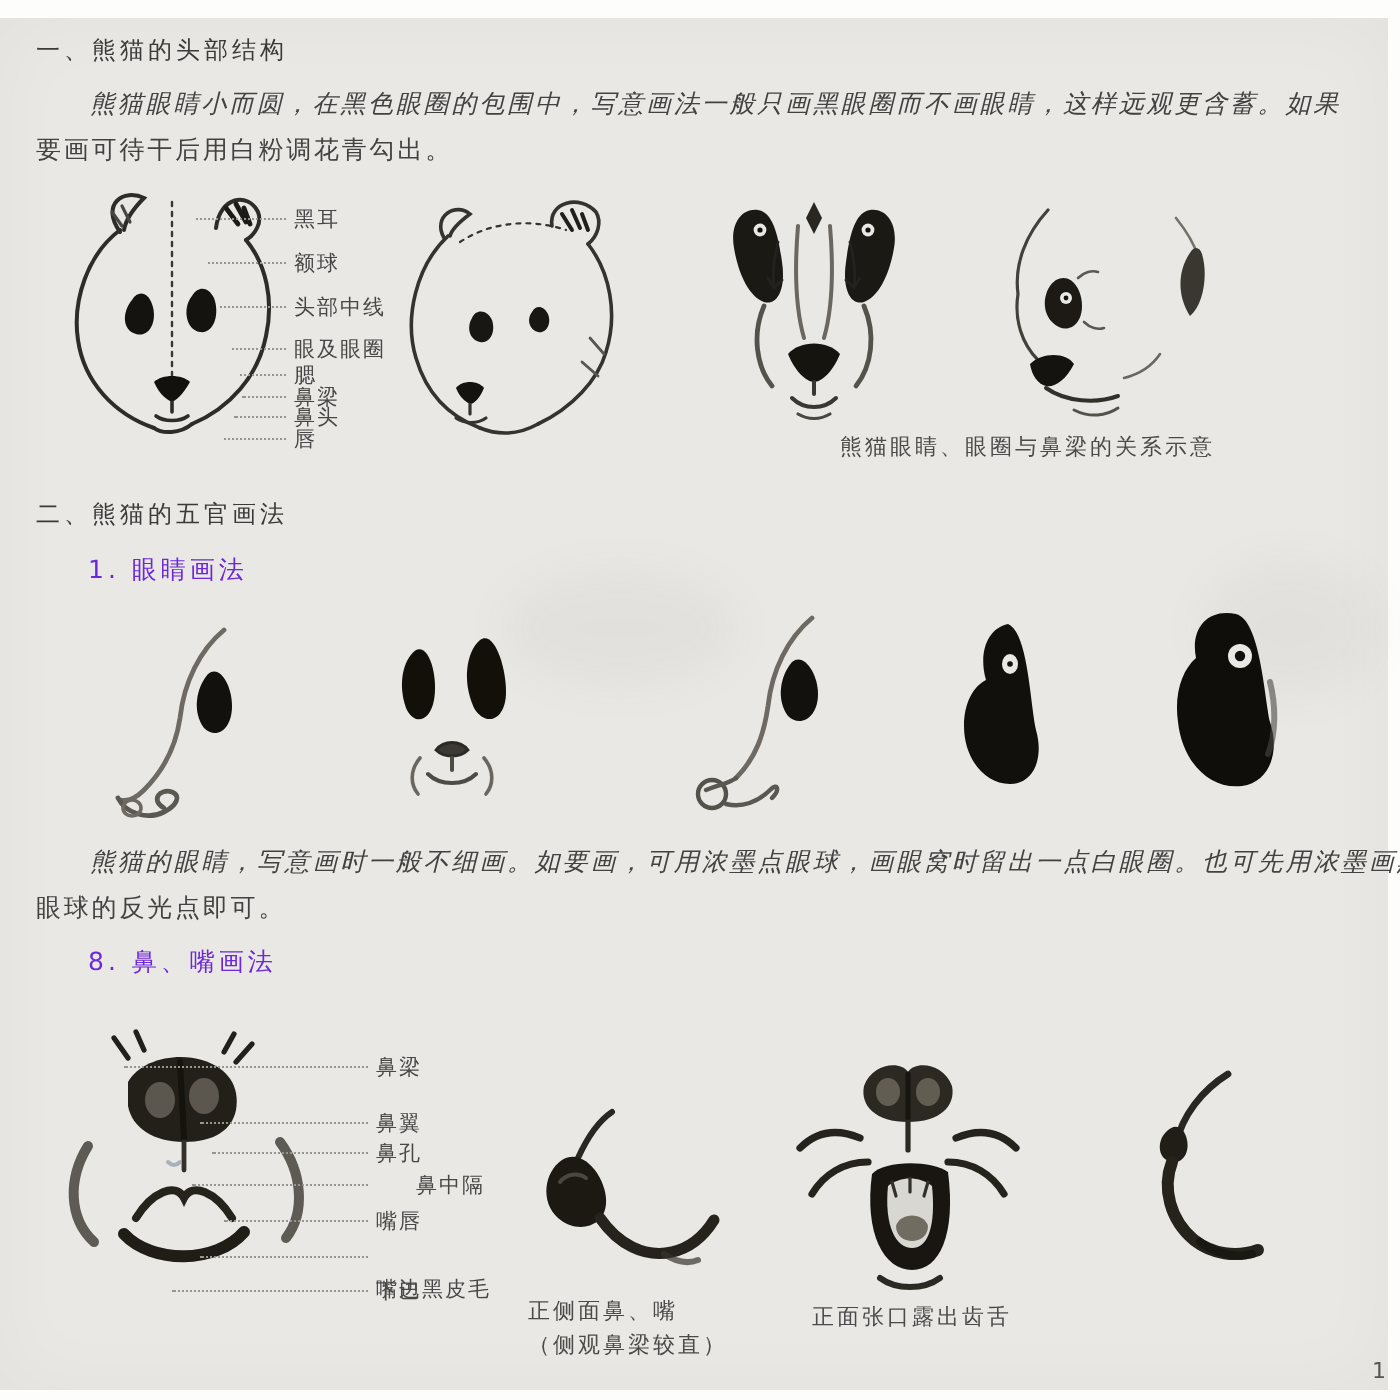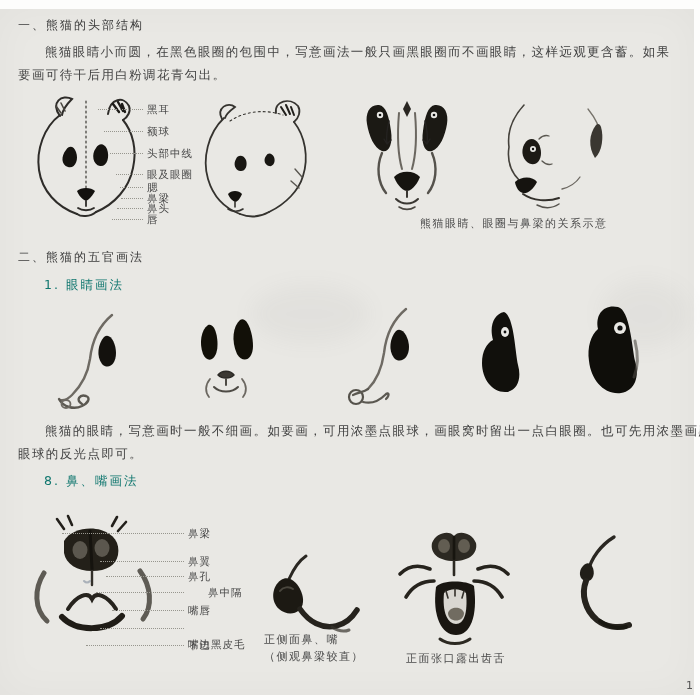--- a/index.html
+++ b/index.html
@@ -10,25 +10,25 @@
   #page{
     position:absolute;left:0;top:9px;width:694px;height:686px;
     background:#e9e8e4;
     box-shadow:inset 0 0 40px rgba(0,0,0,0.03);
   }
   .abs{position:absolute;}
   .heading{
     font-size:12px;color:#3a3a3a;letter-spacing:2px;white-space:nowrap;
   }
   .subheading{
-    font-size:12.5px;color:#0f766e;letter-spacing:2px;white-space:nowrap;
+    font-size:12.5px;color:#6d28d9;letter-spacing:2px;white-space:nowrap;
   }
   .para{font-size:12.5px;color:#424242;letter-spacing:1.4px;line-height:23px;}
   .para .line{white-space:nowrap;}
-  .para .line.indent{padding-left:27px;}
+  .para .line.indent{padding-left:27px;font-style:italic;}
   .lbl{
     font-size:10.5px;color:#474747;letter-spacing:1px;white-space:nowrap;
   }
   .leader{border-top:1px dotted #97968e;height:0;}
   .caption{
     font-size:11px;color:#4a4a4a;letter-spacing:1.5px;white-space:nowrap;line-height:17px;
   }
   .pagenum{font-size:11px;color:#555;}
   svg{display:block;}
   .ghost{position:absolute;background:#777;filter:blur(10px);opacity:0.06;border-radius:50%;}
@@ -271,21 +271,21 @@
 
   <svg class="abs" style="left:542px;top:522px;" width="106" height="112" viewBox="0 0 106 112">
     <g fill="none" stroke-linecap="round">
       <path d="M72,6 C59,14 49,27 46,41" stroke="#2a2722" stroke-width="3.4"></path>
       <path d="M41,35 C36,40 37,49 44,50 C51,51 54,42 50,35 C47,31 44,32 41,35 Z" fill="#211e18" stroke="none"></path>
       <path d="M44,50 C39,63 43,79 55,89 C64,96 76,98 87,94" stroke="#26231d" stroke-width="6"></path>
       <path d="M58,90 C66,96 76,98 84,96" stroke="#17150f" stroke-width="4" opacity="0.8"></path>
     </g>
   </svg>
 
-  <div class="abs caption" style="left:264px;top:622px;">
+  <div class="abs caption" style="left:264px;top:638px;">
     <div>正侧面鼻、嘴</div>
     <div>（侧观鼻梁较直）</div>
   </div>
 
   <div class="abs caption" style="left:406px;top:641px;">正面张口露出齿舌</div>
 
 
   <div class="abs pagenum" style="left:686px;top:670px;">1</div>
 
 </div>

